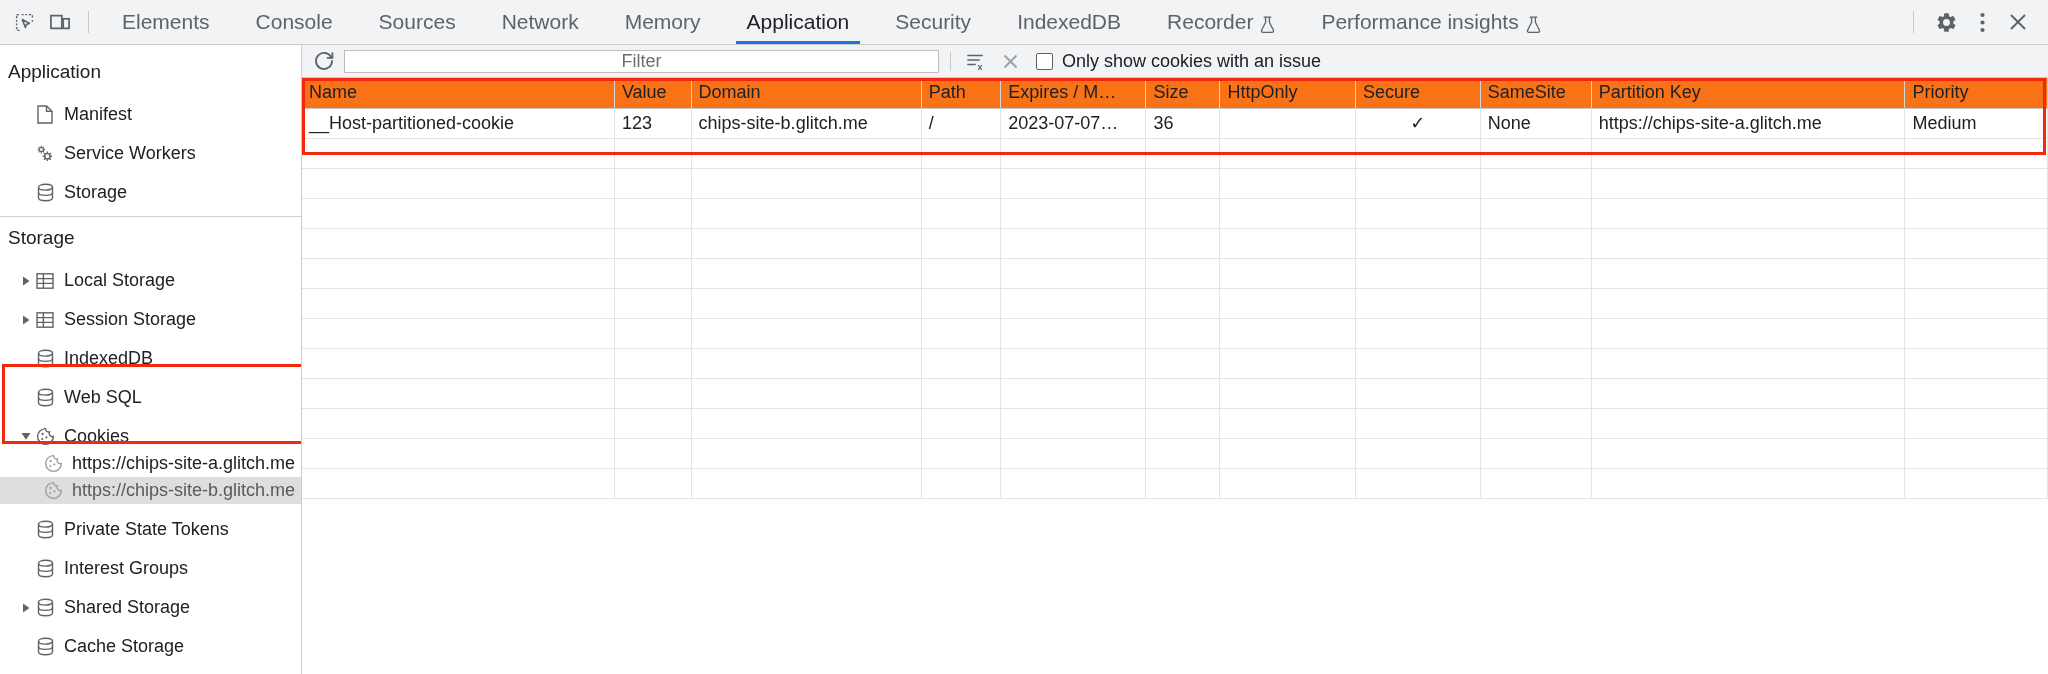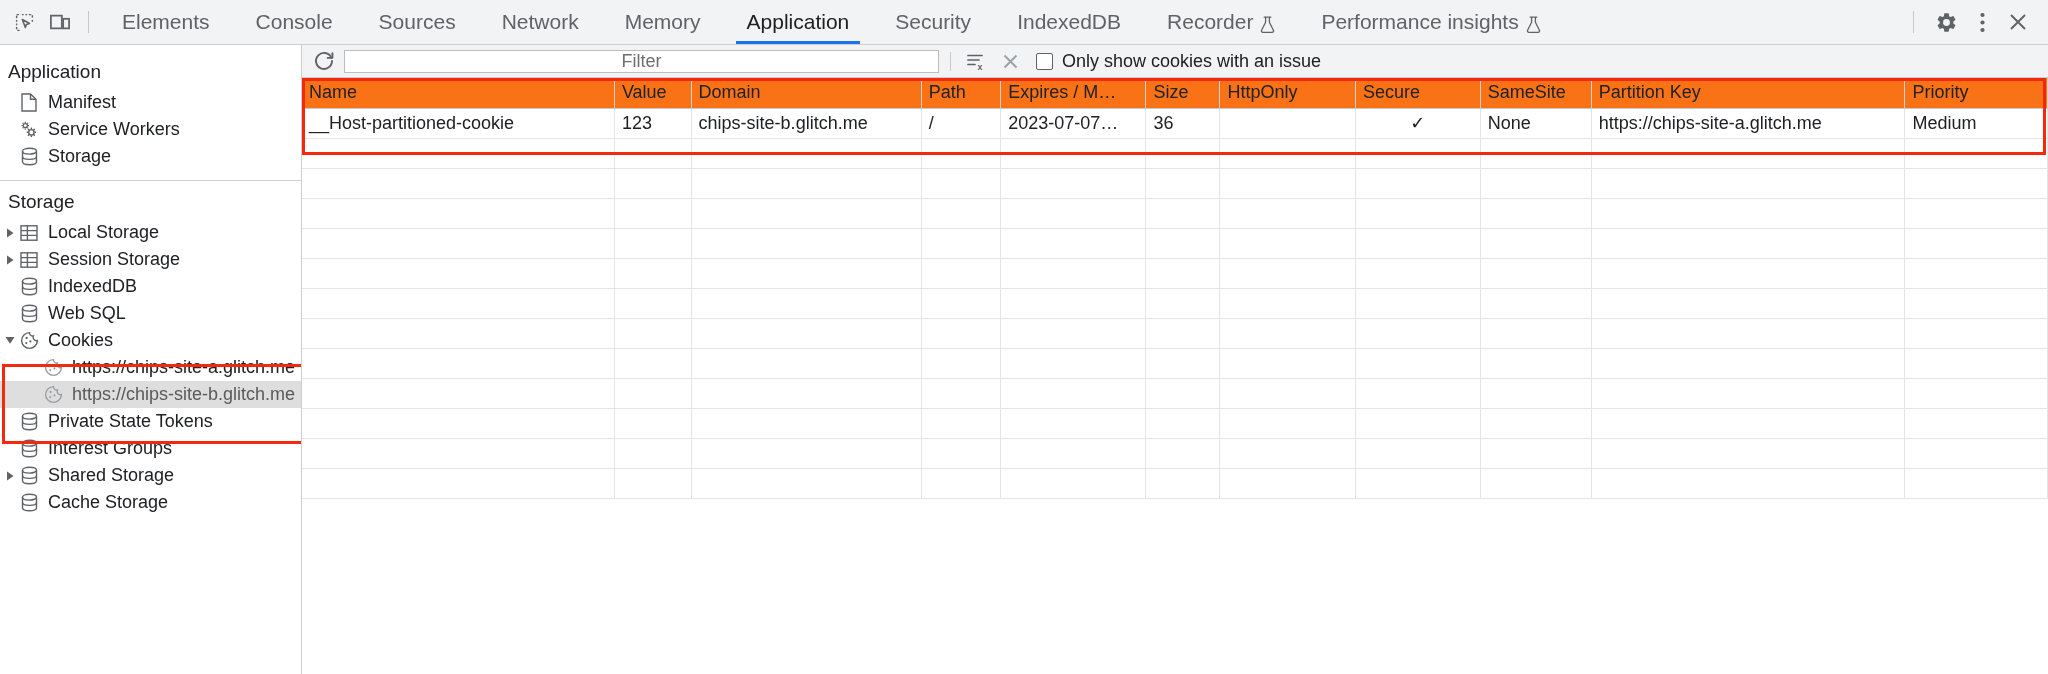--- a/index.html
+++ b/index.html
@@ -65,21 +65,21 @@
     padding: 8px 0 6px 8px;
   }
   .tree-item {
     display: flex; align-items: center;
     height: 27px;
     font-size: 18px; color: #202124;
     padding-left: 8px;
     white-space: nowrap;
   }
   .tree-item.selected { background: #dedede; color: #5a5a5a; }
-  .indent-1 { padding-left: 2px; }
+  .indent-1 { padding-left: 18px; margin-top: 12px; }
   .indent-2 { padding-left: 42px; }
   .twisty {
     width: 16px; min-width: 16px; height: 16px;
     display: flex; align-items: center; justify-content: center;
     color: #5f6368; font-size: 0;
   }
   .twisty.empty { }
   .ico {
     width: 22px; min-width: 22px; height: 20px;
     display: flex; align-items: center; justify-content: center;

